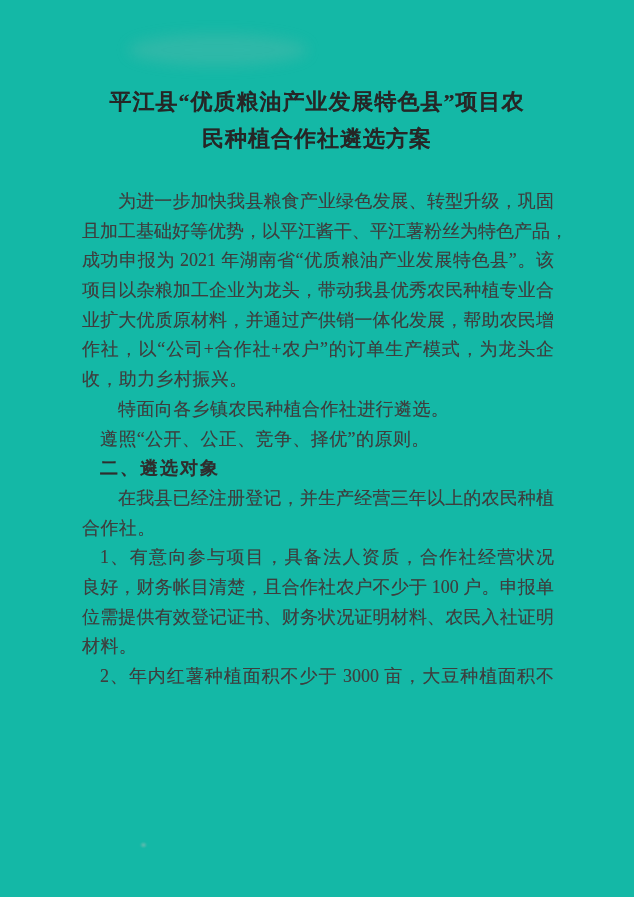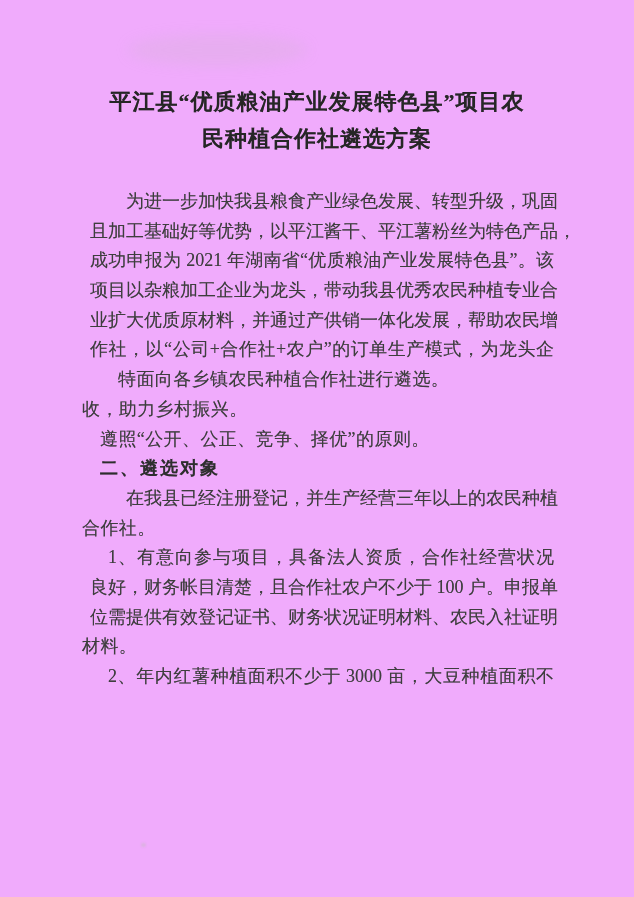--- a/index.html
+++ b/index.html
@@ -5,21 +5,21 @@
   html, body {
     margin: 0;
     padding: 0;
     background: #ffffff;
   }
   .page {
     position: relative;
     width: 634px;
     height: 897px;
     overflow: hidden;
-    background: #f0abfc;
+    background: #14b8a6;
     font-family: "Liberation Serif", serif;
     color: #3b3b3b;
   }
   .smudge {
     position: absolute;
     left: 128px;
     top: 34px;
     width: 180px;
     height: 32px;
     background: rgba(184, 184, 178, 0.16);
@@ -65,21 +65,20 @@
   .ln {
     height: 29.7px;
     white-space: nowrap;
     text-align: left;
     letter-spacing: 0.4px;
   }
   .j {
     text-align: justify;
     text-align-last: justify;
     letter-spacing: 0;
-    margin-left: 8px;
   }
   .ind { text-indent: 36px; }
   .ind-sm { text-indent: 18px; }
   .hd {
     font-family: "Liberation Sans", sans-serif;
     font-weight: bold;
     color: #2e2e2e;
     letter-spacing: 2px;
   }
 </style>
@@ -95,22 +94,22 @@
     <span class="tline">民种植合作社遴选方案</span>
   </h1>
 
   <div class="doc-body">
     <div class="ln ind j">为进一步加快我县粮食产业绿色发展、转型升级，巩固</div>
     <div class="ln j">且加工基础好等优势，以平江酱干、平江薯粉丝为特色产品，</div>
     <div class="ln j">成功申报为 2021 年湖南省“优质粮油产业发展特色县”。该</div>
     <div class="ln j">项目以杂粮加工企业为龙头，带动我县优秀农民种植专业合</div>
     <div class="ln j">业扩大优质原材料，并通过产供销一体化发展，帮助农民增</div>
     <div class="ln j">作社，以“公司+合作社+农户”的订单生产模式，为龙头企</div>
+    <div class="ln">收，助力乡村振兴。</div>
     <div class="ln ind">特面向各乡镇农民种植合作社进行遴选。</div>
-    <div class="ln">收，助力乡村振兴。</div>
     <div class="ln ind-sm">遵照“公开、公正、竞争、择优”的原则。</div>
     <div class="ln ind-sm hd">二、遴选对象</div>
     <div class="ln ind j">在我县已经注册登记，并生产经营三年以上的农民种植</div>
     <div class="ln">合作社。</div>
     <div class="ln ind-sm j">1、有意向参与项目，具备法人资质，合作社经营状况</div>
     <div class="ln j">良好，财务帐目清楚，且合作社农户不少于 100 户。申报单</div>
     <div class="ln j">位需提供有效登记证书、财务状况证明材料、农民入社证明</div>
     <div class="ln">材料。</div>
     <div class="ln ind-sm j">2、年内红薯种植面积不少于 3000 亩，大豆种植面积不</div>
   </div>

